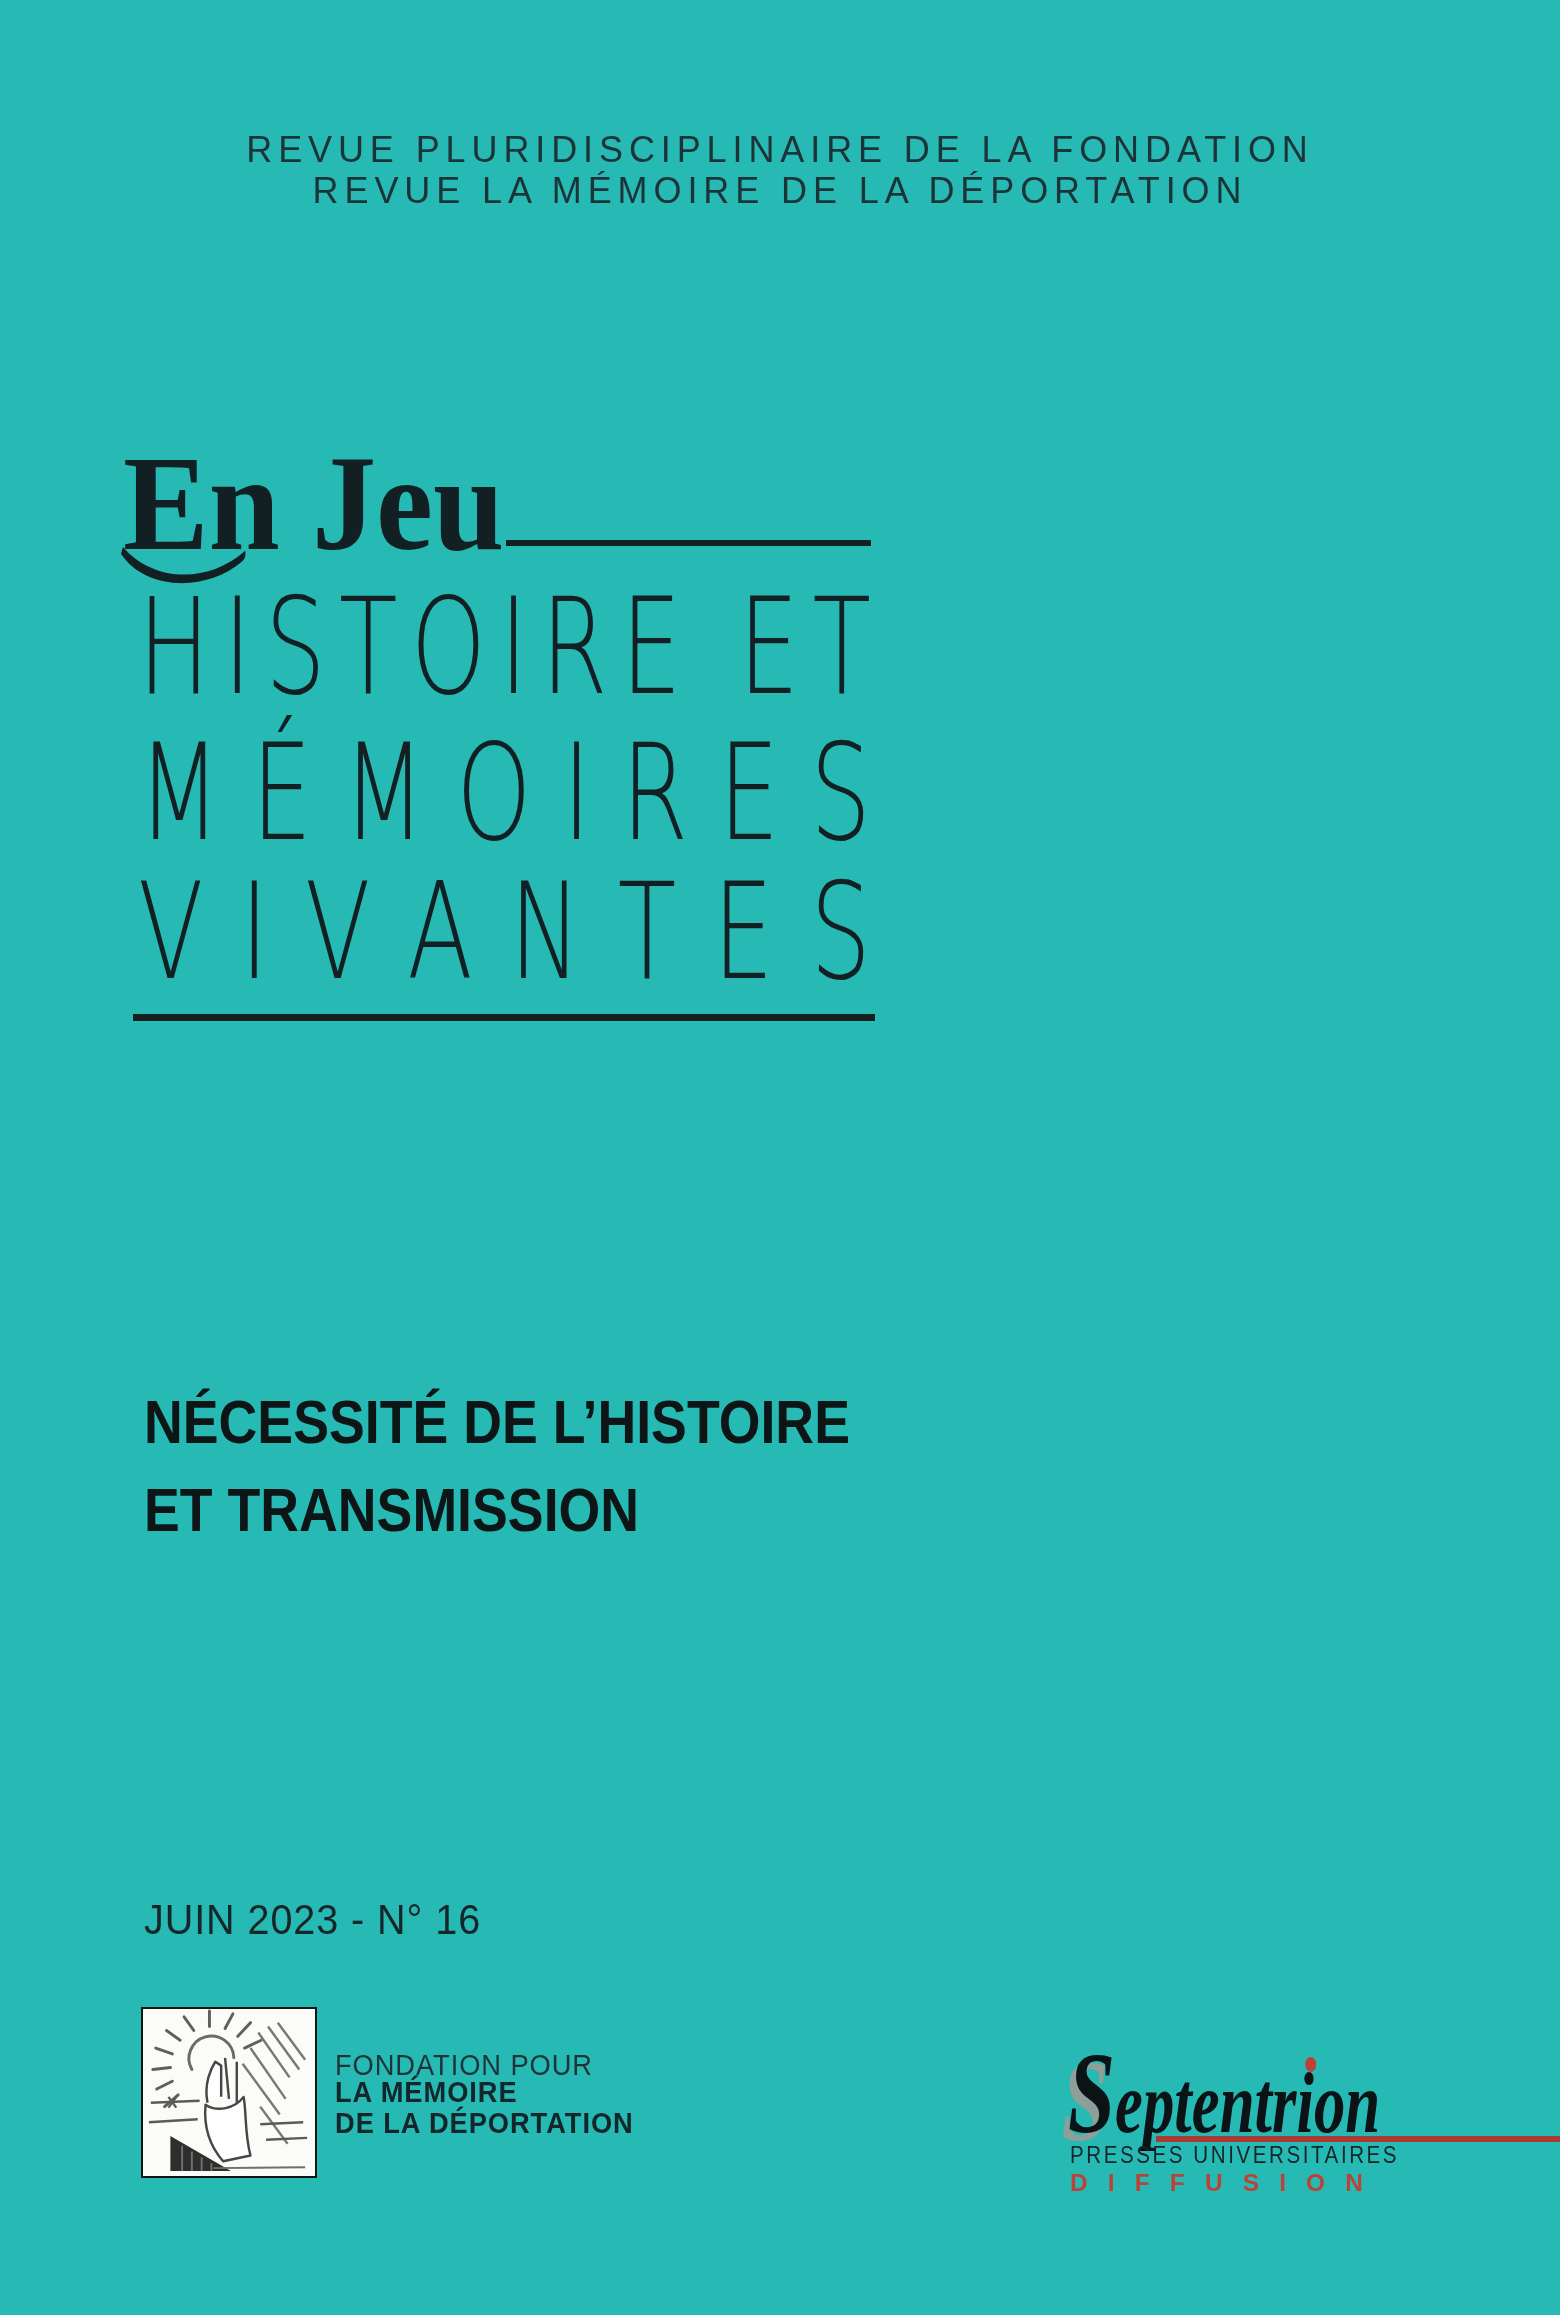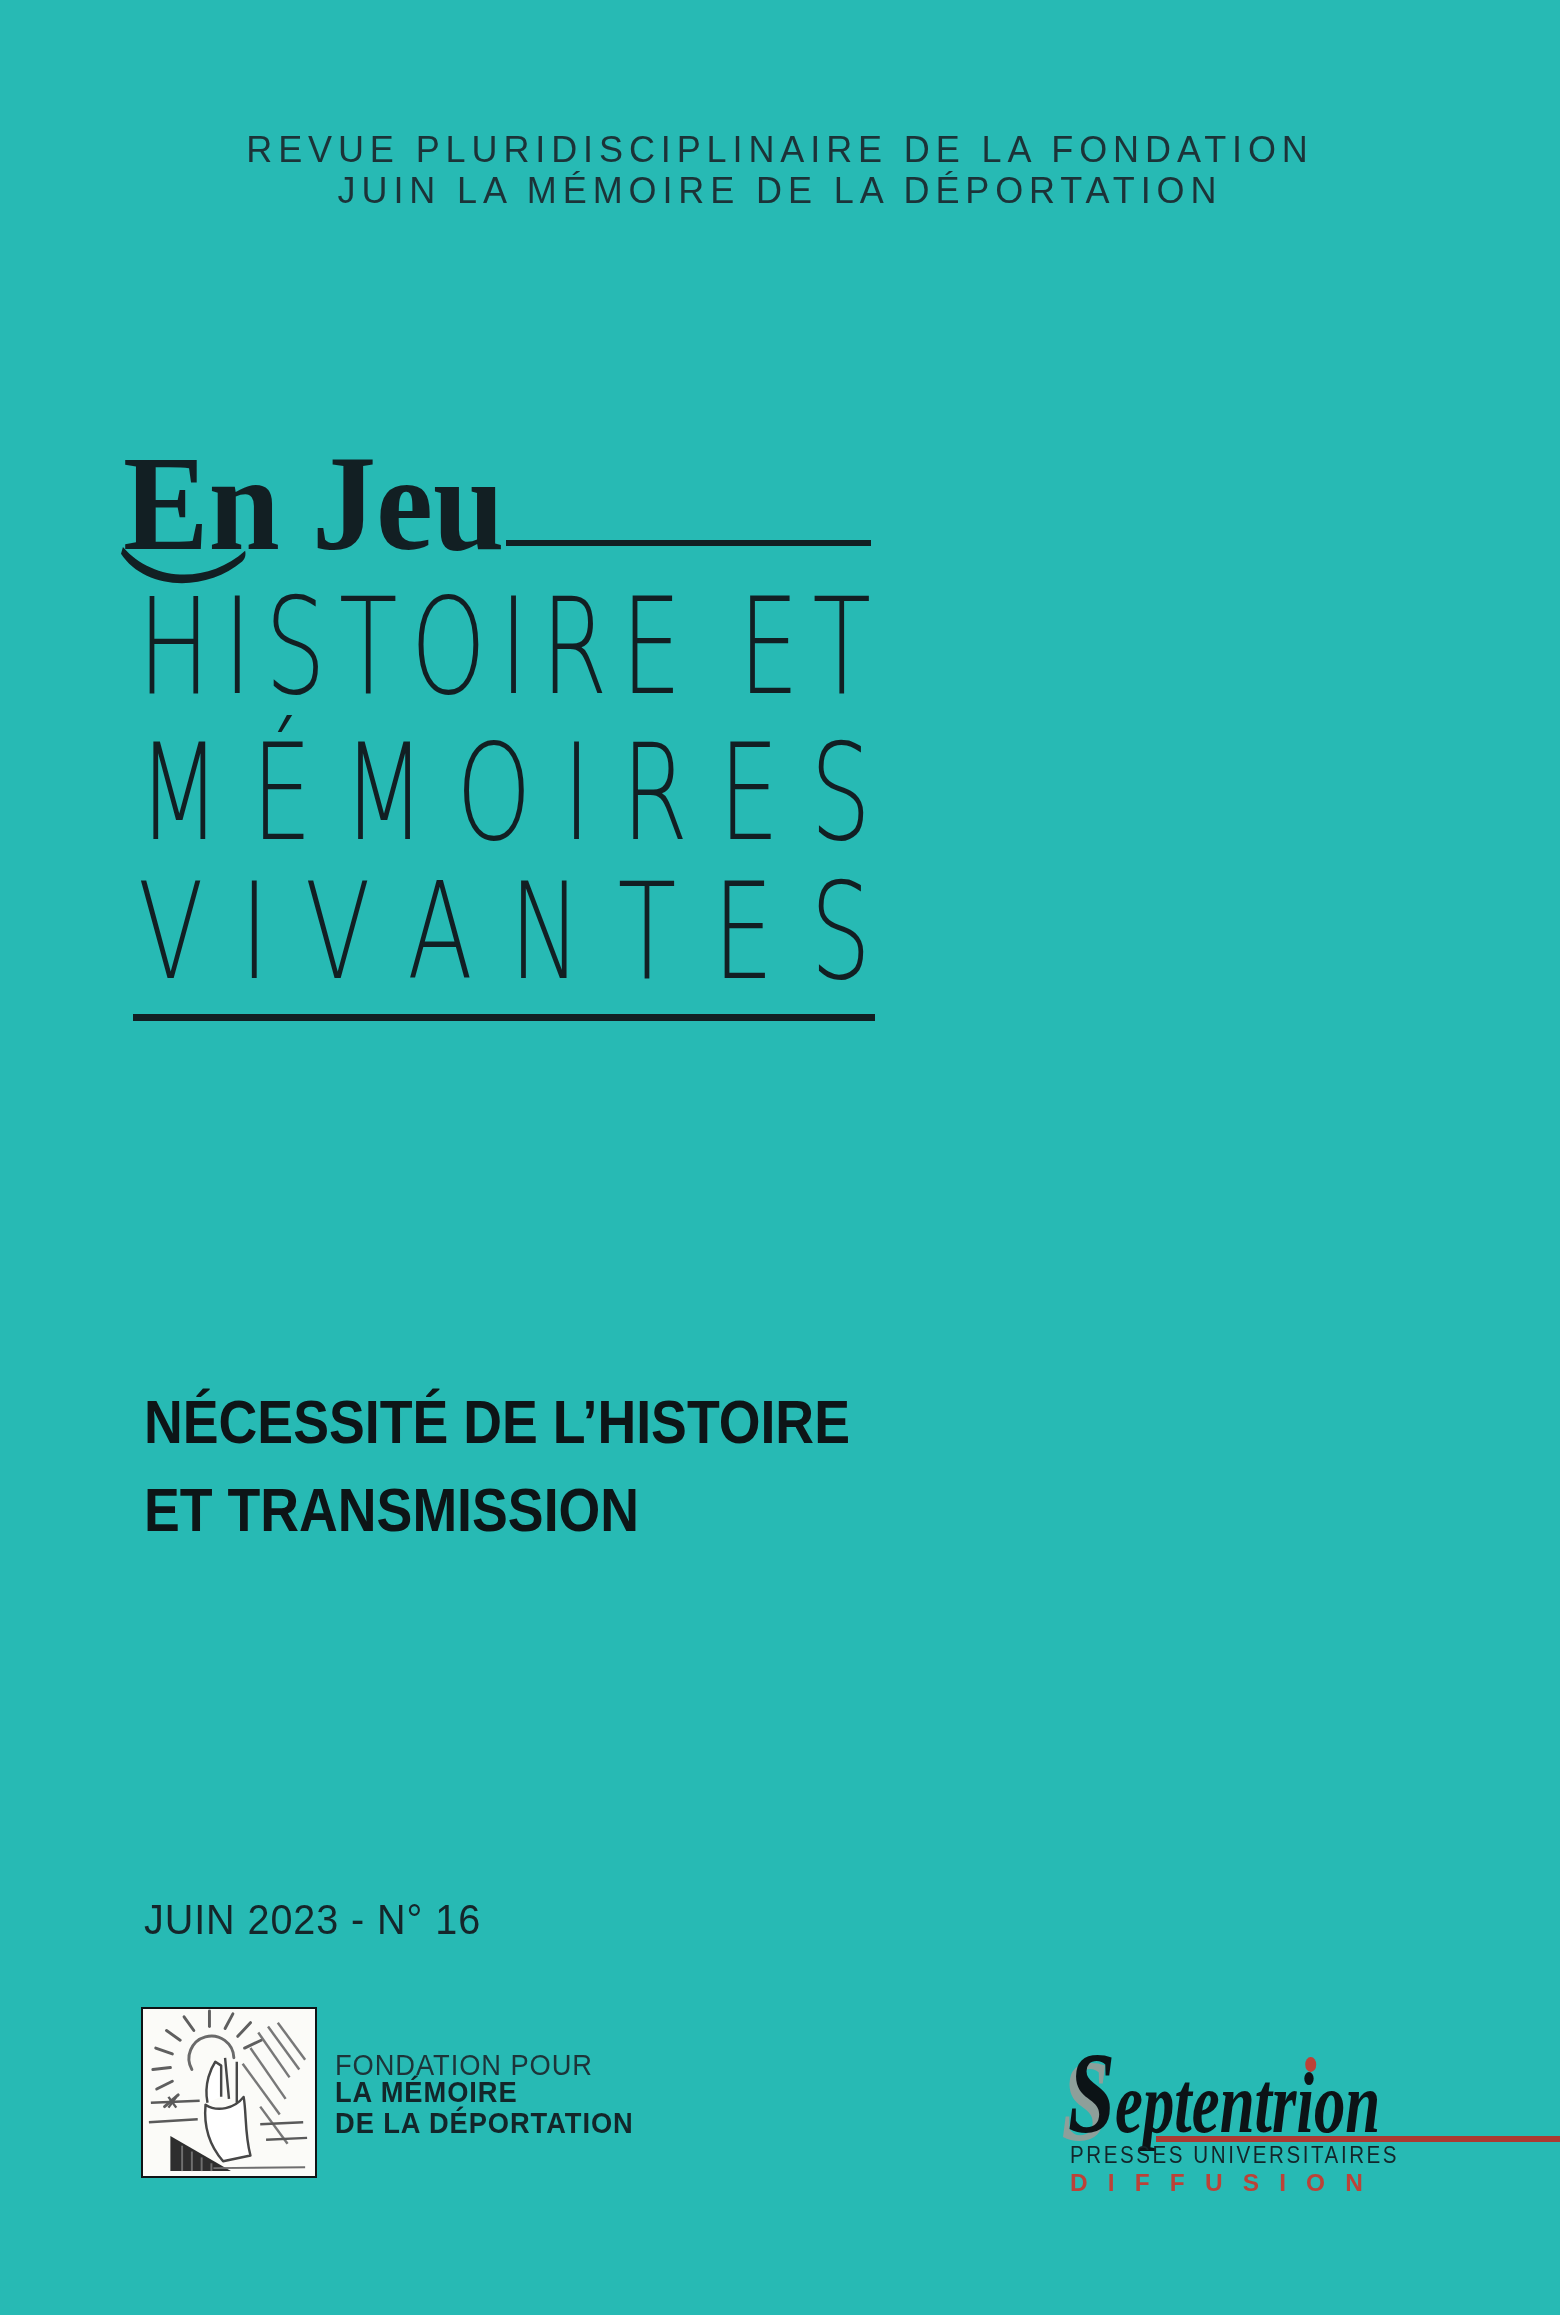--- a/index.html
+++ b/index.html
@@ -86,21 +86,21 @@
     font-size:24.4px;font-weight:700;line-height:1;color:var(--red-bright);
   }
   [data-letterize]{display:flex;justify-content:space-between;}
 </style>
 </head>
 <body>
 
 <div class="page">
 
   <div class="hdr-line hdr-1">REVUE PLURIDISCIPLINAIRE DE LA FONDATION</div>
-  <div class="hdr-line hdr-2">JUIN LA MÉMOIRE DE LA DÉPORTATION</div>
+  <div class="hdr-line hdr-2">REVUE LA MÉMOIRE DE LA DÉPORTATION</div>
 
   <div class="enjeu">En Jeu</div>
   <svg class="enjeu-swash" width="129" height="47" viewBox="0 0 132 48">
     <path d="M2 5 C 32 40, 88 44, 127 9 C 128 13, 127 17, 124 20 C 86 52, 24 49, 0 12 Z" fill="#121f23"></path>
   </svg>
   <div class="rule enjeu-rule"></div>
 
   <div class="bigline big-1" data-letterize="">
       <span>H</span>
       <span>I</span>

